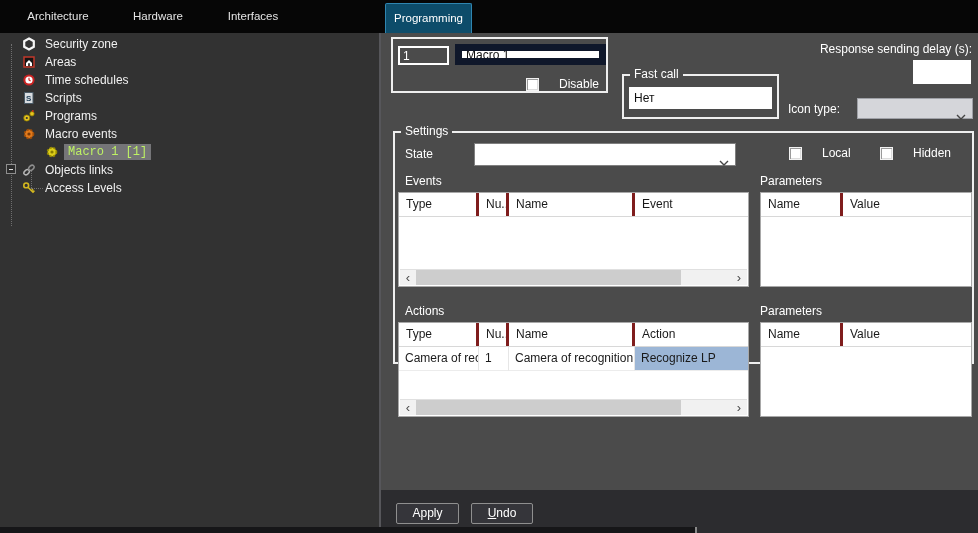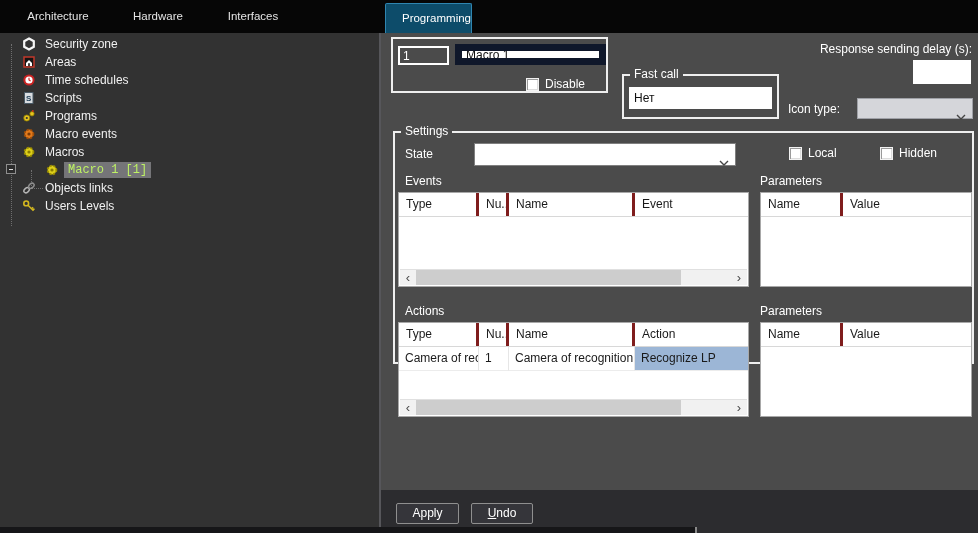--- a/index.html
+++ b/index.html
@@ -39,21 +39,21 @@
   .groupbox > .gtitle { position:absolute; top:-9px; left:6px; background:#4b4b4b; padding:0 4px;
                         color:#fff; font-size:12px; }
 
   .id-input { position:absolute; left:15px; top:11px; width:51px; height:19px; background:transparent;
               border:2px solid #fff; color:#fff; font-size:12px; padding-left:3px; }
   .name-input { position:absolute; left:72px; top:9px; width:151px; height:21px; background:#fff;
                 border:7px solid #0f172a; color:#111; font-size:12px; padding-left:4px; }
 
   .cb { width:13px; height:13px; background:#fff; border:1px solid #f2f2f2; flex:0 0 13px;
         box-shadow: inset 1px 1px 0 #9a9a9a, inset -1px -1px 0 #dcdcdc; }
-  .cbrow { position:absolute; display:flex; align-items:center; gap:6px; color:#fff; font-size:12px; }
+  .cbrow { position:absolute; display:flex; align-items:center; gap:20px; color:#fff; font-size:12px; }
 
   .text-input { background:#fff; border:1px solid #fff; color:#111; font-size:12px; padding-left:4px; }
 
   .combo { position:relative; }
   .combo .chev { position:absolute; right:6px; top:50%; margin-top:-3px; }
   .combo-white { background:#fff; border:1px solid #7f7f7f; }
   .combo-gray { background:#d5d6da; border:1px solid #9fa1a7; }
 
   
   .dtable { position:absolute; background:#fff; border:1px solid #a8a8a8; overflow:hidden; }
@@ -86,21 +86,21 @@
 </style>
 </head>
 <body>
 
 <div class="screen">
 
   <div class="tabbar">
     <div class="tab" style="left:8px;width:100px;">Architecture</div>
     <div class="tab" style="left:108px;width:100px;">Hardware</div>
     <div class="tab" style="left:208px;width:90px;text-align:center;">Interfaces</div>
-    <div class="tab active" style="left:385px;width:87px;text-align:right;">Programming</div>
+    <div class="tab active" style="left:385px;width:87px;">Programming</div>
   </div>
 
   <div class="sidebar">
     <div class="connector-root"></div>
     <div class="connector-child-v"></div>
     <div class="connector-child-h"></div>
     <div class="expander"></div>
 
     <div class="tree">
       <div class="tree-item">
@@ -153,55 +153,46 @@
       </div>
       <div class="tree-item">
         <span class="ticon">
             <svg width="14" height="14" viewBox="0 0 14 14">
               <circle cx="7" cy="7" r="4.4" fill="#e0791c" stroke="#a04e08" stroke-width="1.8" stroke-dasharray="2 1.6"></circle>
               <circle cx="7" cy="7" r="1.6" fill="#7a3a05"></circle>
             </svg>
           </span>
         <span class="tlabel">Macro events</span>
       </div>
-      <div class="tree-item">
+      <div class="tree-item child">
         <span class="ticon">
             <svg width="14" height="14" viewBox="0 0 14 14">
               <circle cx="7" cy="7" r="4.4" fill="#ddce1a" stroke="#9a8d00" stroke-width="1.8" stroke-dasharray="2 1.6"></circle>
               <circle cx="7" cy="7" r="1.6" fill="#8a7d00"></circle>
             </svg>
           </span>
-        <span class="tlabel">Macros</span>
-      </div>
-      <div class="tree-item child">
-        <span class="ticon">
-            <svg width="14" height="14" viewBox="0 0 14 14">
-              <circle cx="7" cy="7" r="4.4" fill="#ddce1a" stroke="#9a8d00" stroke-width="1.8" stroke-dasharray="2 1.6"></circle>
-              <circle cx="7" cy="7" r="1.6" fill="#8a7d00"></circle>
-            </svg>
-          </span>
         <span class="tlabel selected">Macro 1 [1]</span>
       </div>
       <div class="tree-item">
         <span class="ticon">
             <svg width="14" height="14" viewBox="0 0 14 14">
               <ellipse cx="4.6" cy="9.2" rx="3" ry="2.1" transform="rotate(-40 4.6 9.2)" fill="none" stroke="#b5b5b5" stroke-width="1.5"></ellipse>
               <ellipse cx="9.4" cy="4.8" rx="3" ry="2.1" transform="rotate(-40 9.4 4.8)" fill="none" stroke="#8e8e8e" stroke-width="1.5"></ellipse>
             </svg>
           </span>
         <span class="tlabel">Objects links</span>
       </div>
       <div class="tree-item">
         <span class="ticon">
             <svg width="14" height="14" viewBox="0 0 14 14">
               <circle cx="4.2" cy="4.4" r="2.4" fill="none" stroke="#d4b81f" stroke-width="1.6"></circle>
               <path d="M6 6.2 L11.5 11.7 M9.6 9.8 L11.1 8.3 M10.9 11.1 L12.4 9.6" stroke="#d4b81f" stroke-width="1.5" fill="none"></path>
             </svg>
           </span>
-        <span class="tlabel">Users Levels</span>
+        <span class="tlabel">Access Levels</span>
       </div>
     </div>
   </div>
   <div class="splitter"></div>
 
   <div class="main">
 
     <div class="groupbox" style="left:10px;top:4px;width:217px;height:56px;">
       <input class="id-input" style="left: 5px; top: 7px;" value="1">
       <input class="name-input" style="left: 62px; top: 5px;" value="Macro 1">

